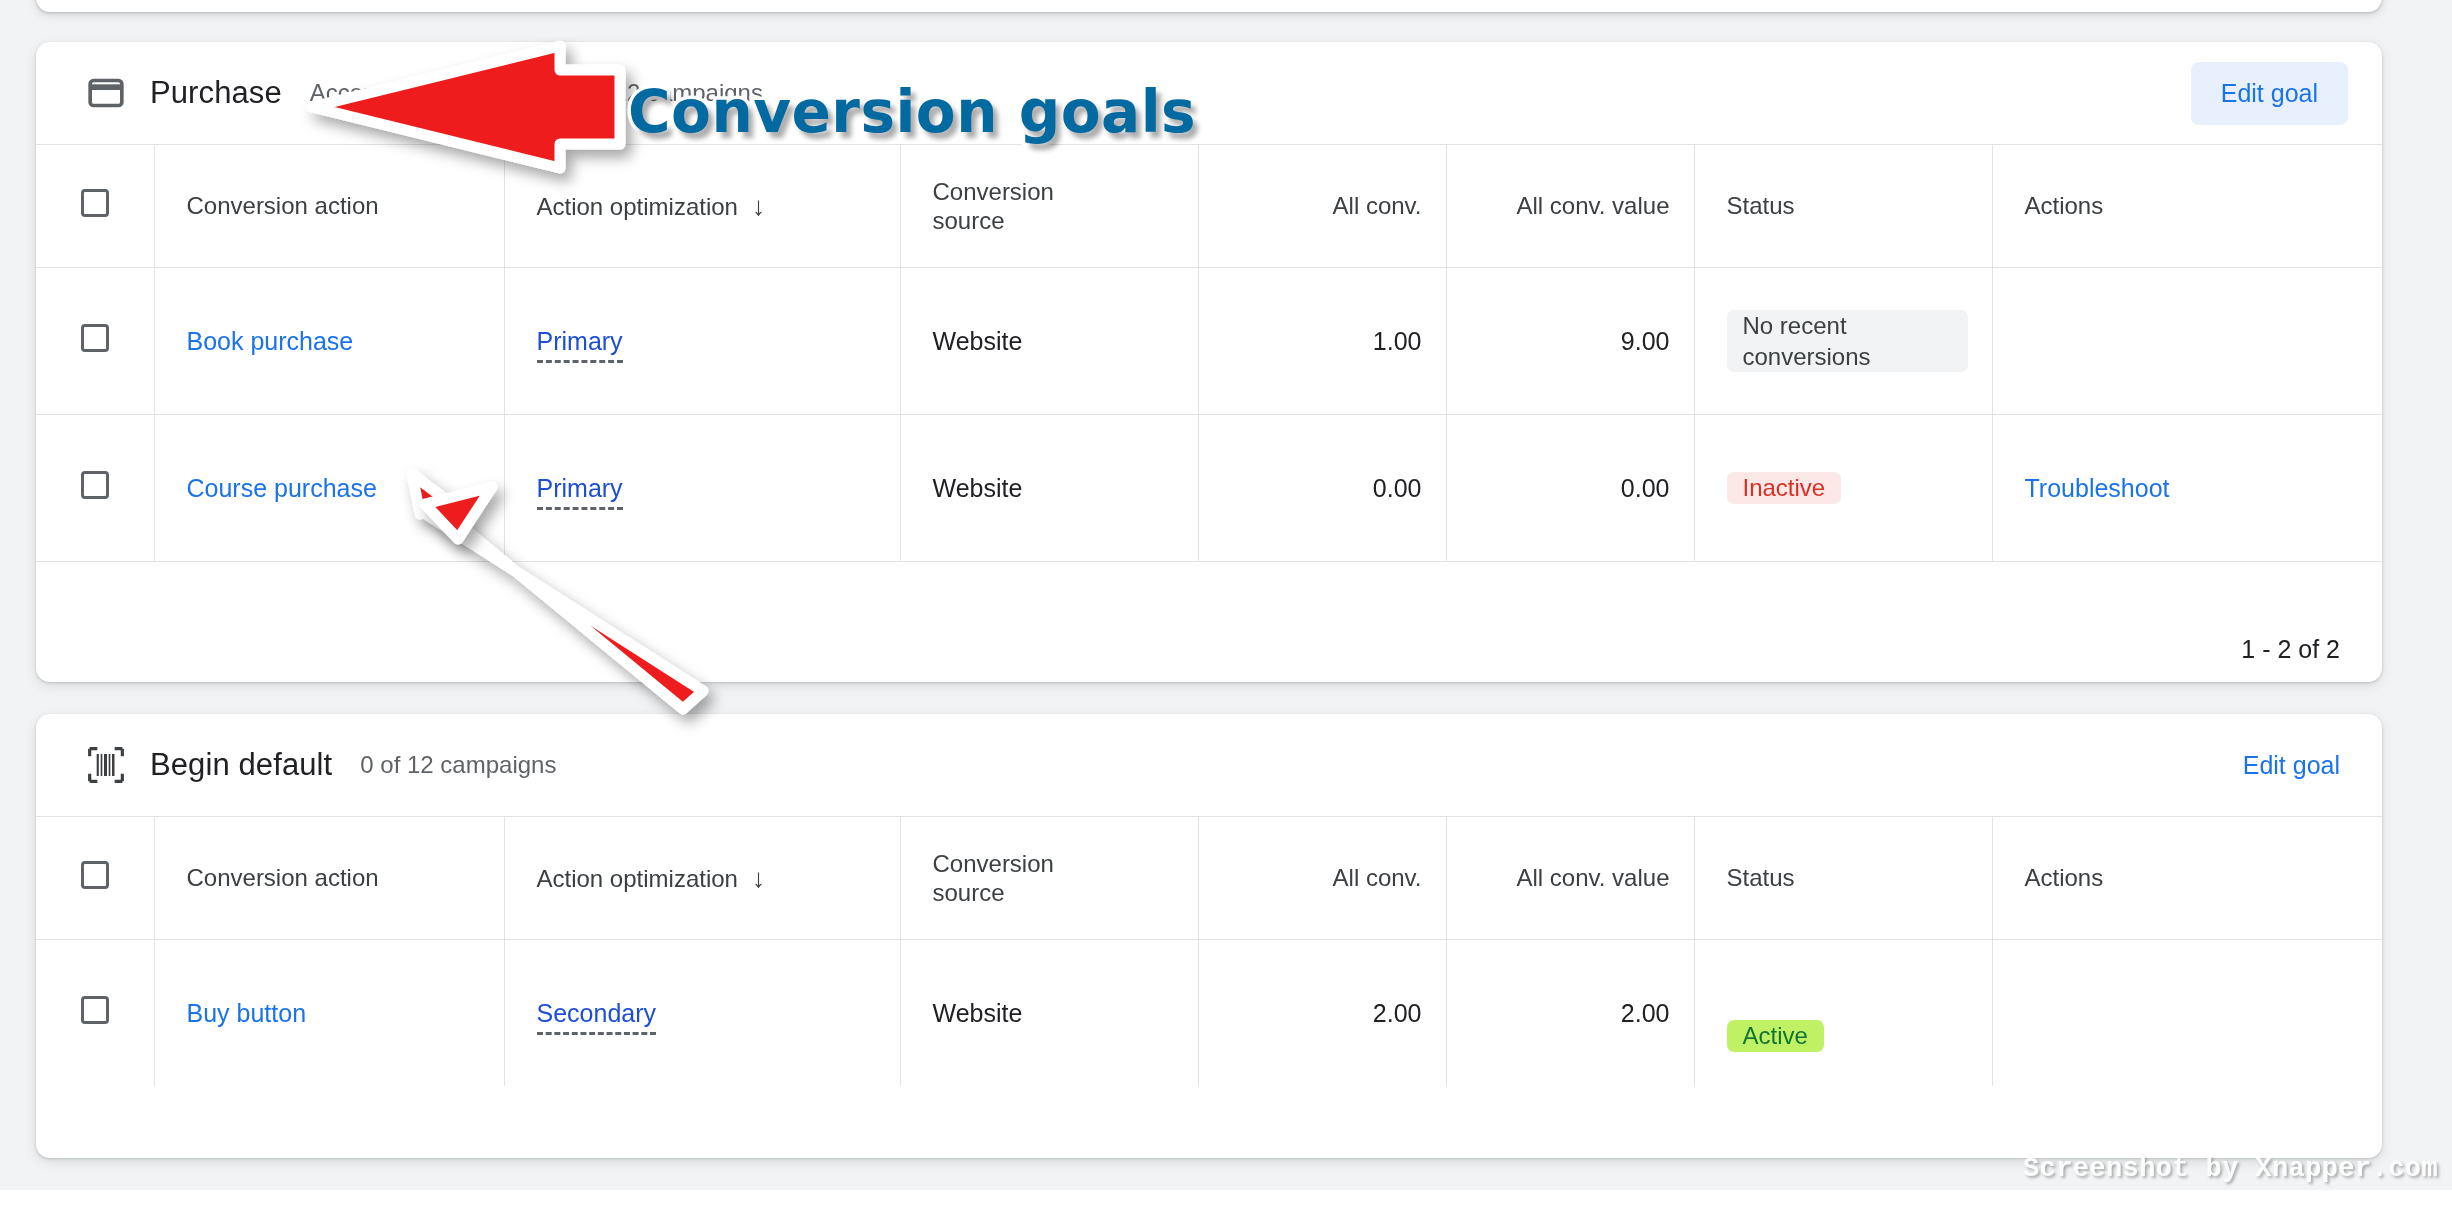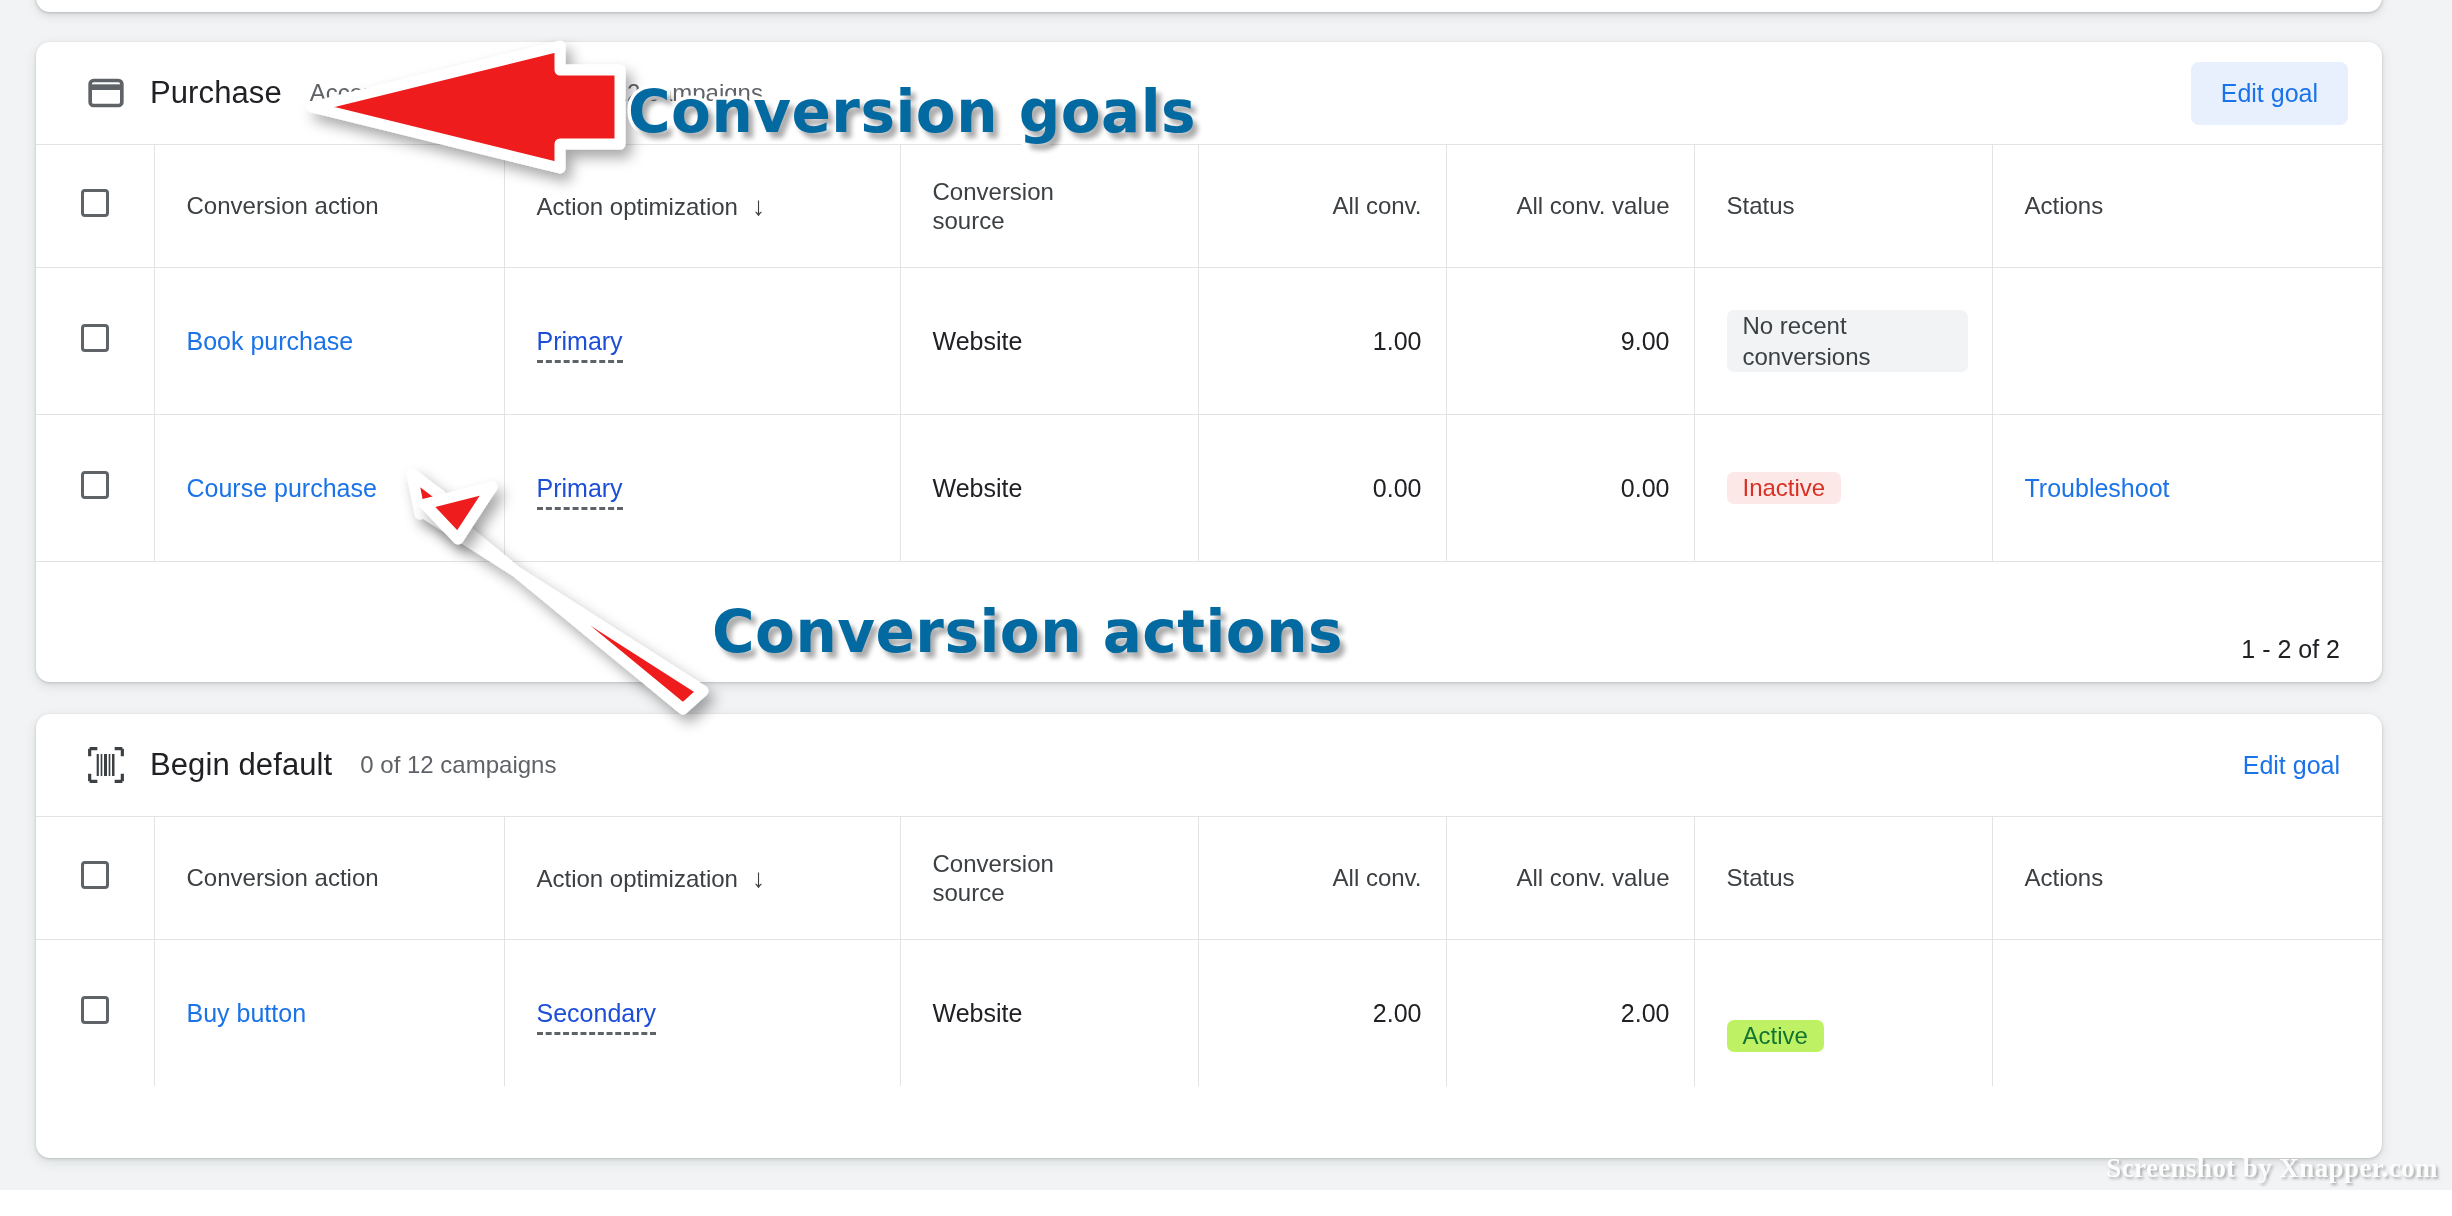--- a/index.html
+++ b/index.html
@@ -225,21 +225,21 @@
     paint-order: stroke fill;
     text-shadow: 5px 6px 5px rgba(0,0,0,0.33);
   }
   #anno-goals { left: 628px; top: 78px; }
   #anno-actions { left: 712px; top: 598px; }
 
   .watermark {
     position: absolute;
     right: 14px;
     bottom: 6px;
-    font-family: Liberation Serif, serif;
+    font-family: Liberation Mono, monospace;
     font-size: 27px;
     font-weight: bold;
     color: rgba(255,255,255,0.95);
     text-shadow: 2px 2px 3px rgba(0,0,0,0.30);
     letter-spacing: 0.4px;
     margin-left: 8px;
   }
 </style>
 </head>
 <body>
@@ -431,17 +431,16 @@
     <g filter="url(#arrowShadow)">
       <path d="M 703 691 L 426 514 L 441 496 L 412 474 L 420 514 L 434 504 L 683 709 Z" fill="#ee1c1c" stroke="#ffffff" stroke-width="11" stroke-linejoin="round"></path>
     </g>
     <g filter="url(#arrowShadow)">
       <path d="M 425 504 L 492 487 L 458 539 Z" fill="#ee1c1c" stroke="#ffffff" stroke-width="11" stroke-linejoin="round"></path>
     </g>
   </svg>
 
   <div class="overlay">
     <div class="anno-text" id="anno-goals">Conversion goals</div>
-    <div class="anno-text" id="anno-actions">Conversion actions</div>
   </div>
 
   <div class="watermark">Screenshot by Xnapper.com</div>
 </div>
 
 </body></html>

